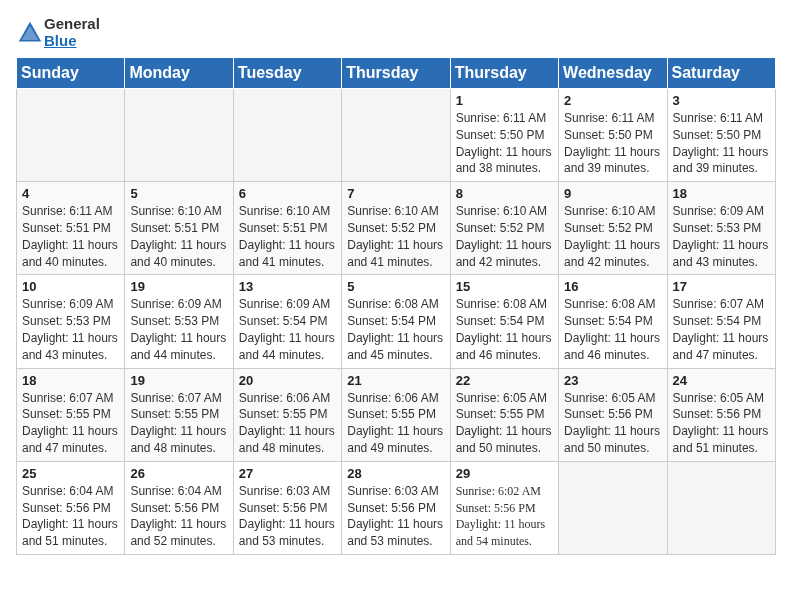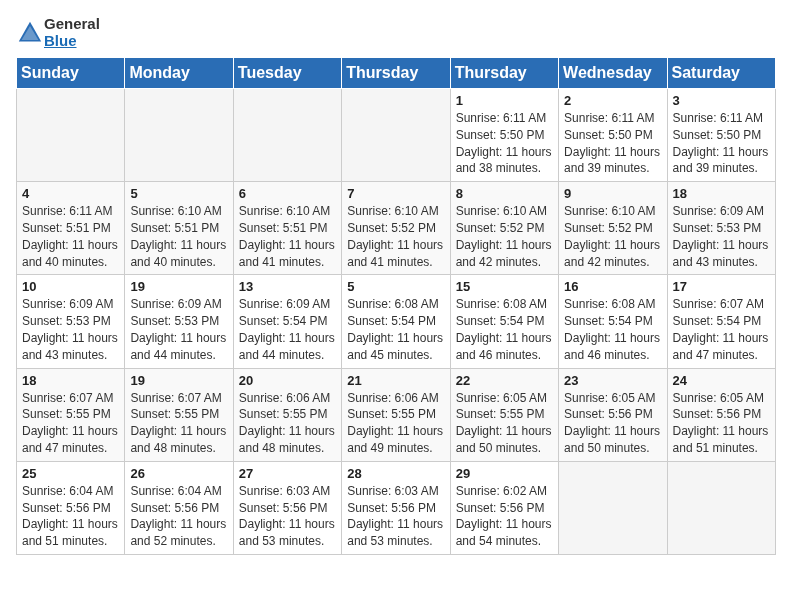--- a/index.html
+++ b/index.html
@@ -327,21 +327,21 @@
         </td>
         <td>
           <div class="day-num">28</div>
           <div class="day-info" style="white-space: pre-line;">Sunrise: 6:03 AM
 Sunset: 5:56 PM
 Daylight: 11 hours
 and 53 minutes.</div>
         </td>
         <td>
           <div class="day-num">29</div>
-          <div class="day-info" style="white-space: pre-line;">Sunrise: 6:02 AM
+          <div class="day-info" style="white-space: pre-line; font-family: Liberation Serif, serif;">Sunrise: 6:02 AM
 Sunset: 5:56 PM
 Daylight: 11 hours
 and 54 minutes.</div>
         </td>
         <td class="empty-cell"></td>
         <td class="empty-cell"></td>
       </tr>
     </tbody>
 </table>
 

